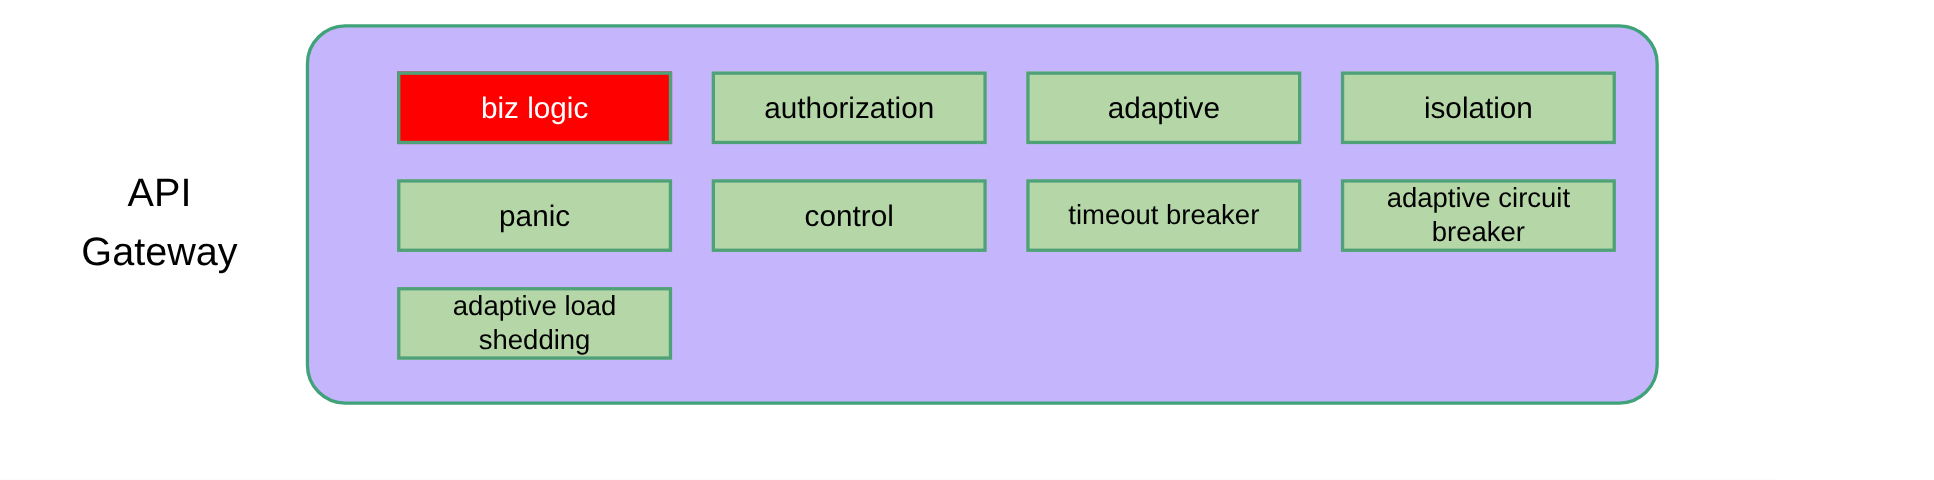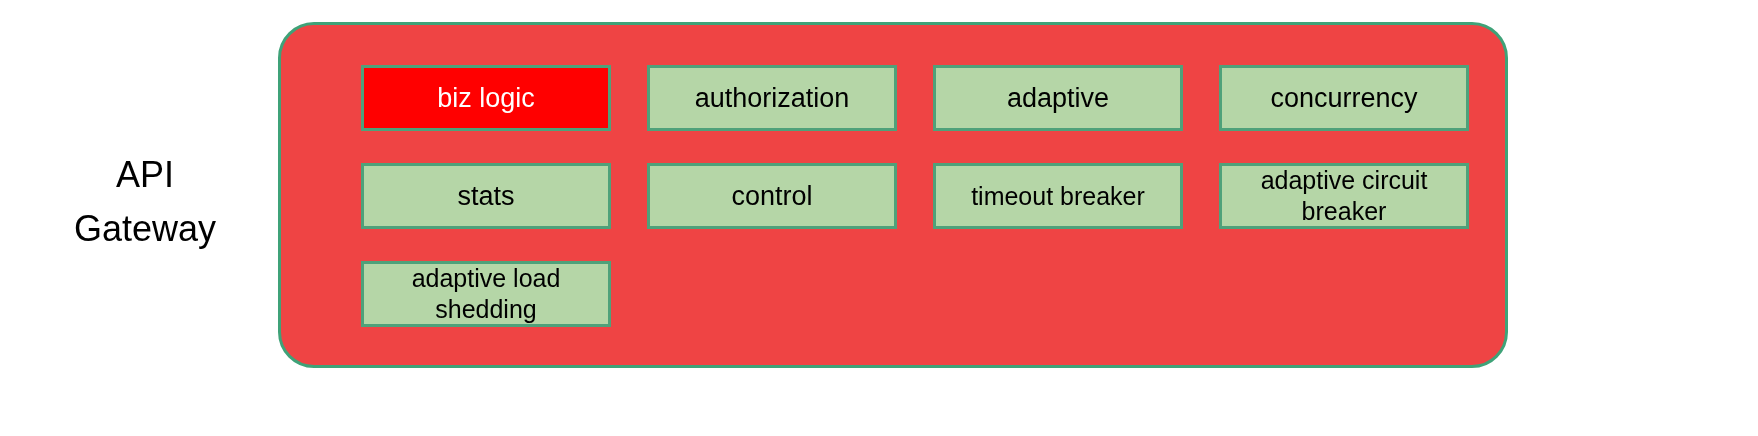--- a/index.html
+++ b/index.html
@@ -32,21 +32,21 @@
     white-space: pre-line;
     letter-spacing: 0px;
   }
   
   #gateway-container {
     position: absolute;
     left: 278px;
     top: 22px;
     width: 1230px;
     height: 346px;
-    background: #ef4444;
+    background: #c4b5fd;
     border: 3px solid #3FA278;
     border-radius: 36px;
     box-sizing: border-box;
   }
   
   #capability-grid {
     position: absolute;
     left: 80px;
     top: 40px;
     width: 1108px;
@@ -92,23 +92,23 @@
     <div id="capability-grid">
 
       <div class="cap-box highlight">biz logic</div>
 
       <div class="cap-box">authorization</div>
 
       <div class="cap-box">adaptive</div>
 
 
 
-      <div class="cap-box">concurrency</div>
+      <div class="cap-box">isolation</div>
 
-      <div class="cap-box">stats</div>
+      <div class="cap-box">panic</div>
 
 
       <div class="cap-box">control</div>
 
       <div class="cap-box small">timeout breaker</div>
 
       <div class="cap-box small">adaptive circuit
 breaker</div>
 
       <div class="cap-box small">adaptive load

